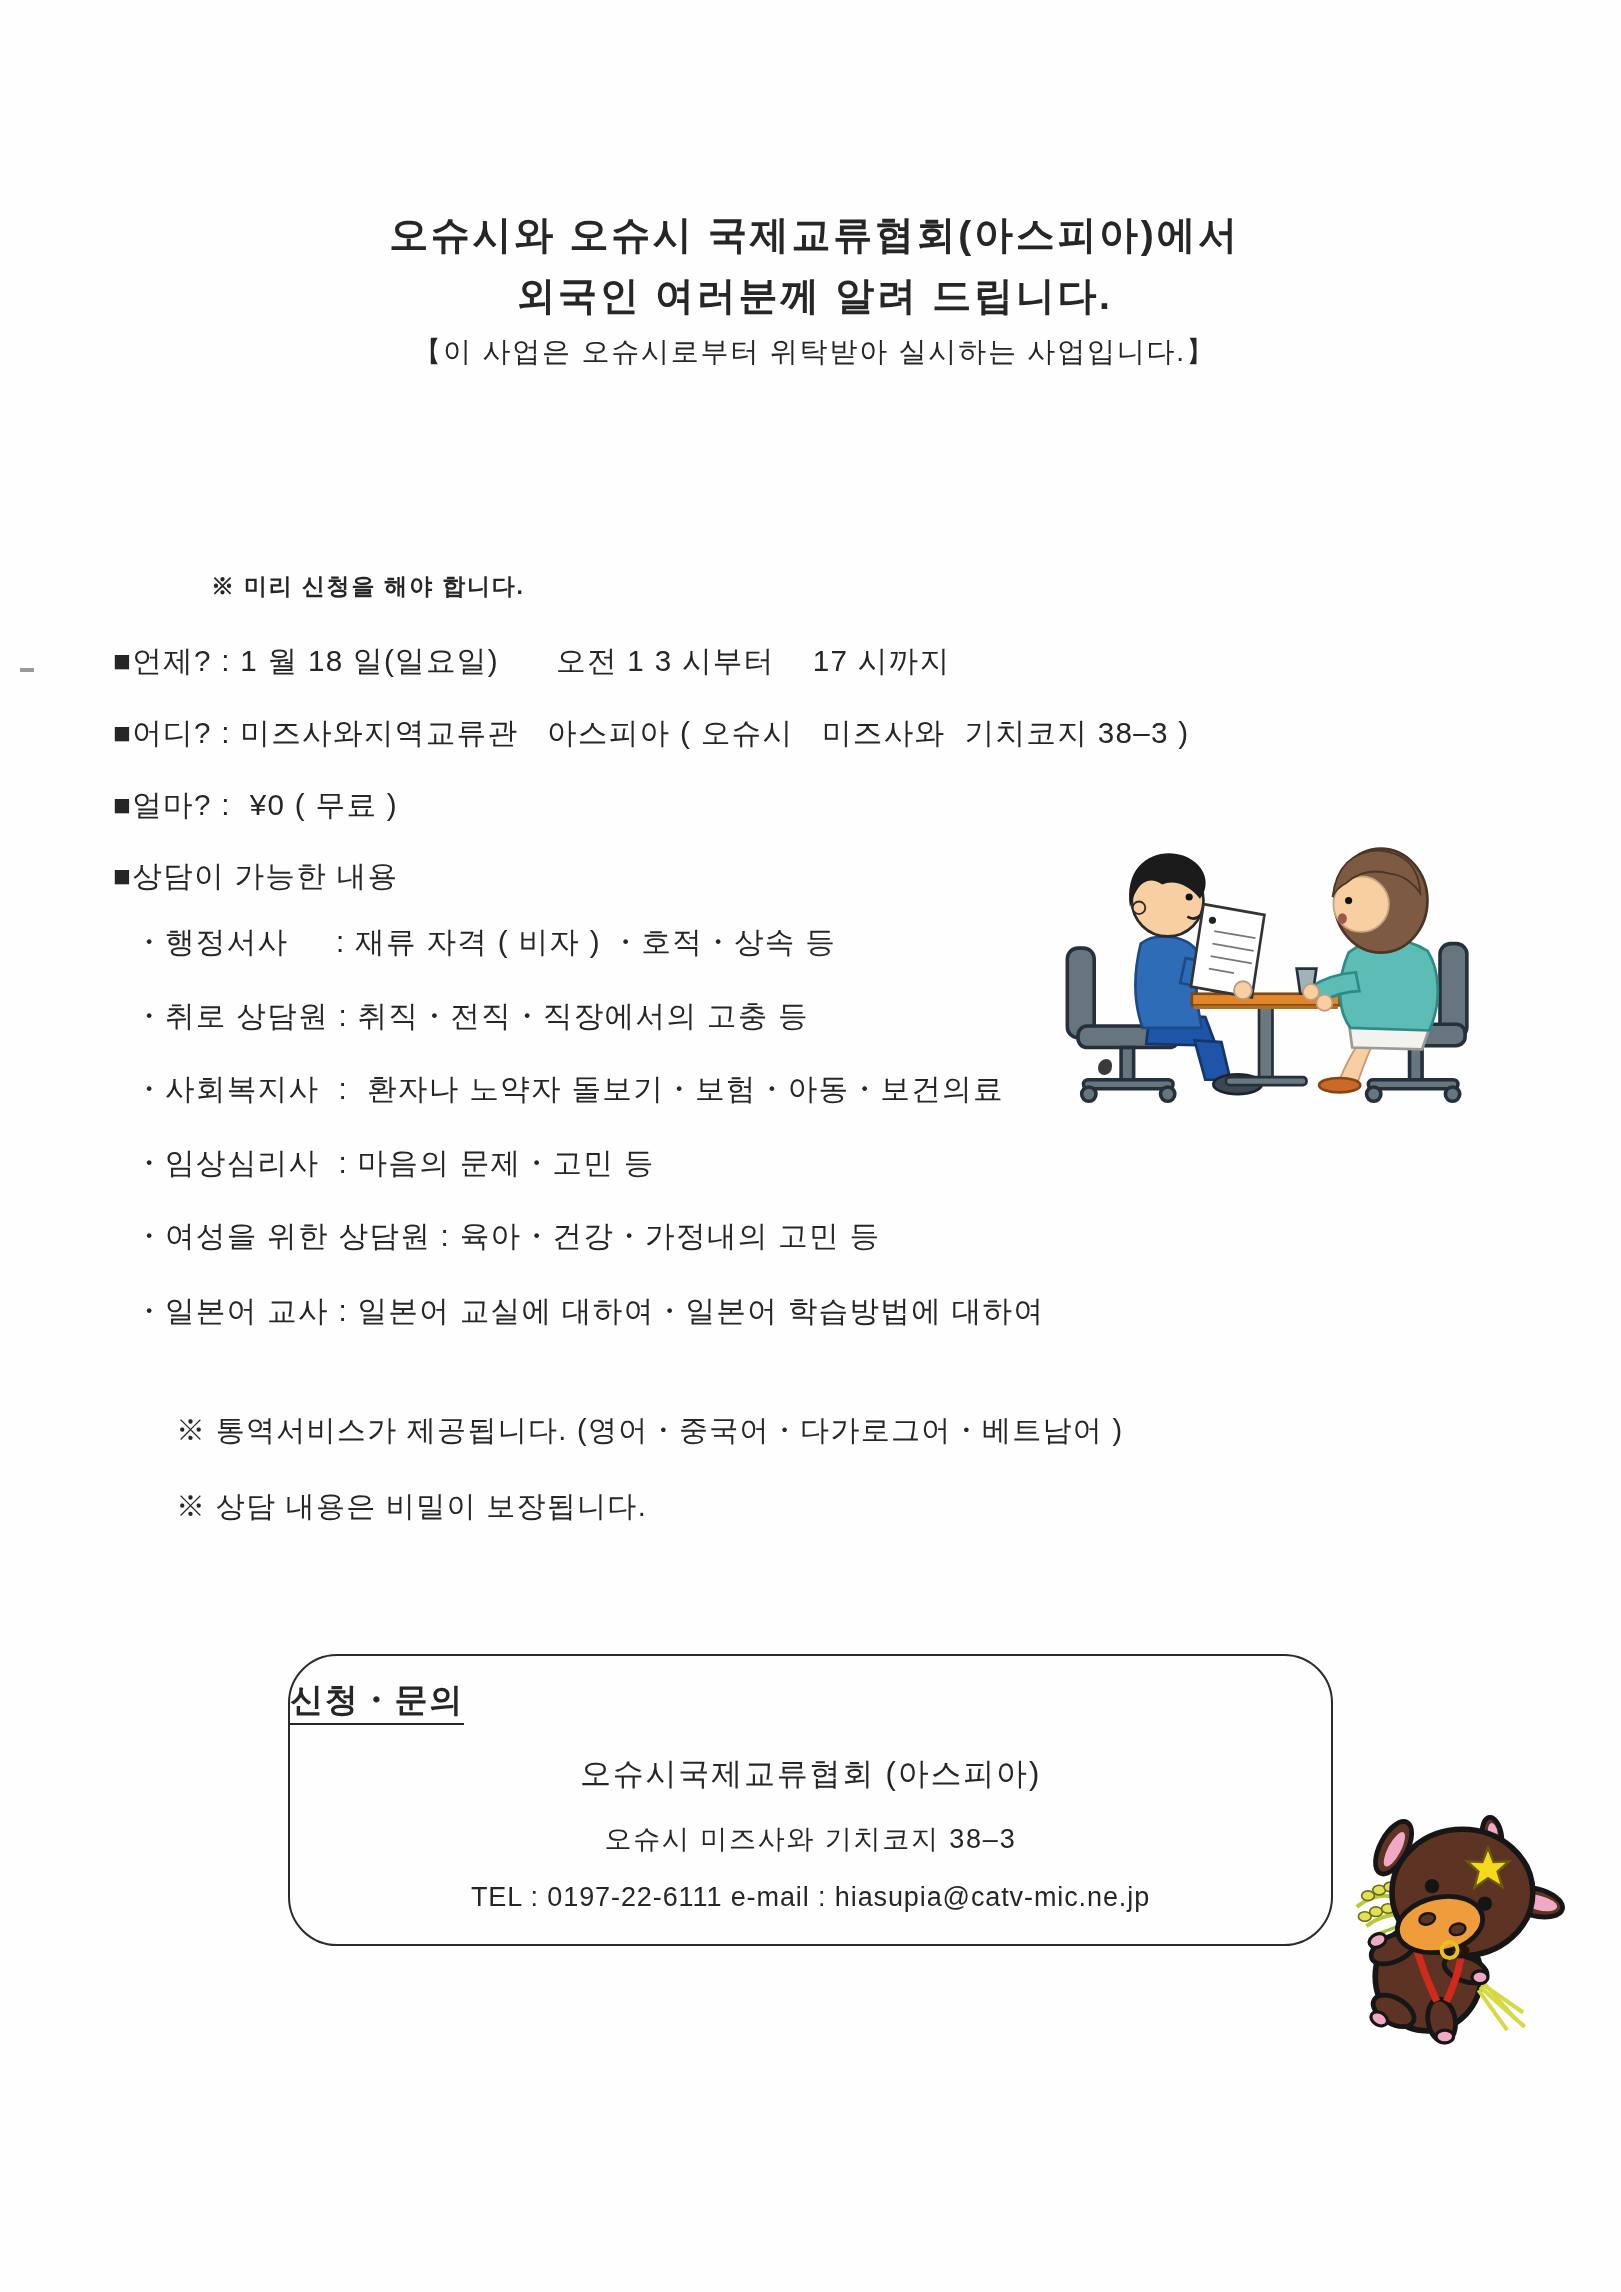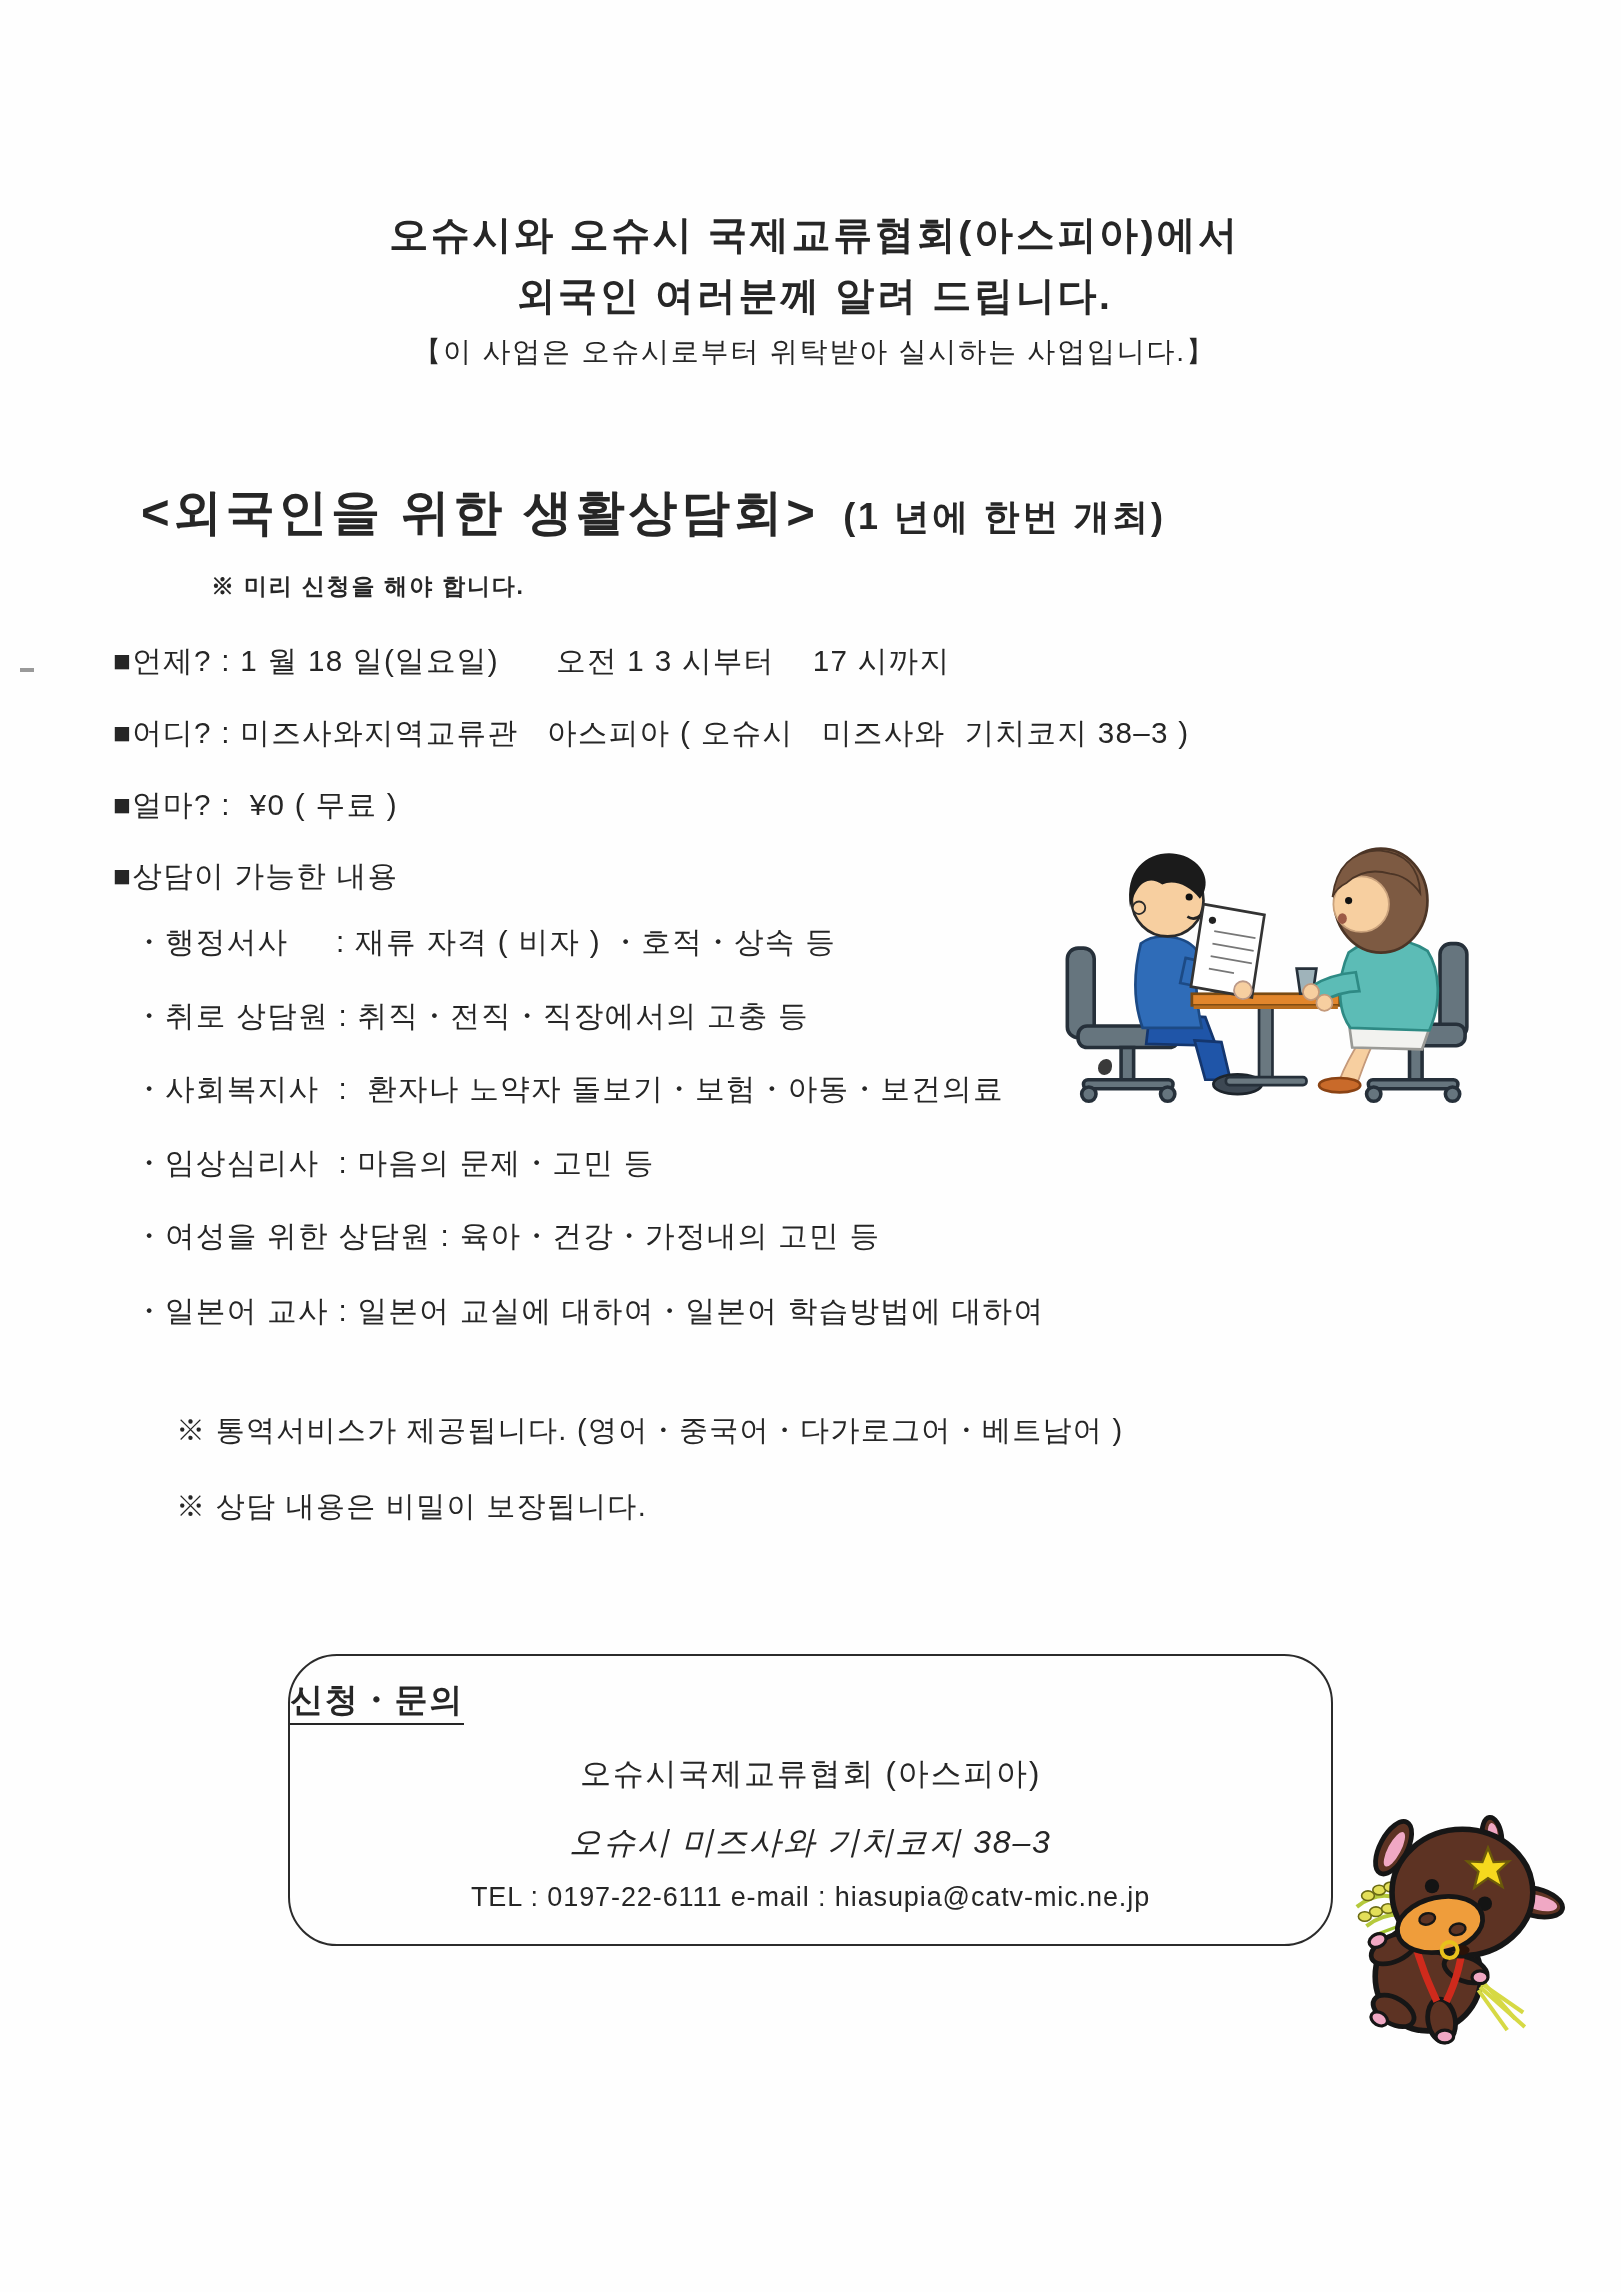--- a/index.html
+++ b/index.html
@@ -22,37 +22,34 @@
   .topic{font-size:29.6px;letter-spacing:1.3px;}
   .note{font-size:29px;letter-spacing:1.3px;}
   .contact-box{
     position:absolute;left:288px;top:1654px;width:1041px;height:288px;
     border:2.7px solid #2b2b2b;border-radius:49px;background:transparent;
   }
   .box-title{position:absolute;top:21.5px;width:100%;
     font-weight:700;font-size:33px;letter-spacing:1.8px;}
   .box-title span{border-bottom:2.7px solid #262626;padding-bottom:5.4px;}
   .box-org{position:absolute;top:97px;width:100%;text-align:center;font-size:31px;letter-spacing:1.8px;}
-  .box-addr{position:absolute;top:165px;width:100%;text-align:center;font-size:32px;letter-spacing:1.8px;font-style:italic;}
+  .box-addr{position:absolute;top:165px;width:100%;text-align:center;font-size:27px;letter-spacing:1.8px;}
   .box-tel{position:absolute;top:226px;width:100%;text-align:center;font-size:27px;letter-spacing:0.9px;}
   .artifact1{position:absolute;left:1098px;top:1059px;width:14.3px;height:16px;background:#3a3a3a;border-radius:60% 40% 55% 45%;}
   .artifact2{position:absolute;left:19.7px;top:668px;width:14.3px;height:3.6px;background:#9a9a9a;}
 </style>
 </head>
 <body>
 
 <div class="page">
 
   <div class="abs hdr" style="left:0;top:208px;">오슈시와 오슈시 국제교류협회(아스피아)에서</div>
   <div class="abs hdr" style="left:0;top:269px;">외국인 여러분께 알려 드립니다.</div>
   <div class="abs hdr-note" style="left:0;top:333px;">【이 사업은 오슈시로부터 위탁받아 실시하는 사업입니다.】</div>
 
-  <div class="abs" style="left:125px;top:464px;">
-    <span class="title-main">&lt;외국인을 위한 생활상담회&gt;</span><span class="title-sub">(1 년에 한번 개최)</span>
-  </div>
 
   <div class="abs pre-notice" style="left:211px;top:571px;">※ 미리 신청을 해야 합니다.</div>
 
   <div class="abs detail" style="left:113px;top:641px;">■언제? : 1 월 18 일(일요일)      오전 1 3 시부터    17 시까지</div>
   <div class="abs detail" style="left:113px;top:713px;">■어디? : 미즈사와지역교류관   아스피아 ( 오슈시   미즈사와  기치코지 38–3 )</div>
   <div class="abs detail" style="left:113px;top:785px;">■얼마? :  ¥0 ( 무료 )</div>
   <div class="abs detail" style="left:113px;top:856px;">■상담이 가능한 내용</div>
 
   <div class="abs topic" style="left:134px;top:922px;">・행정서사     : 재류 자격 ( 비자 ) ・호적・상속 등</div>
   <div class="abs topic" style="left:134px;top:996px;">・취로 상담원 : 취직・전직・직장에서의 고충 등</div>

